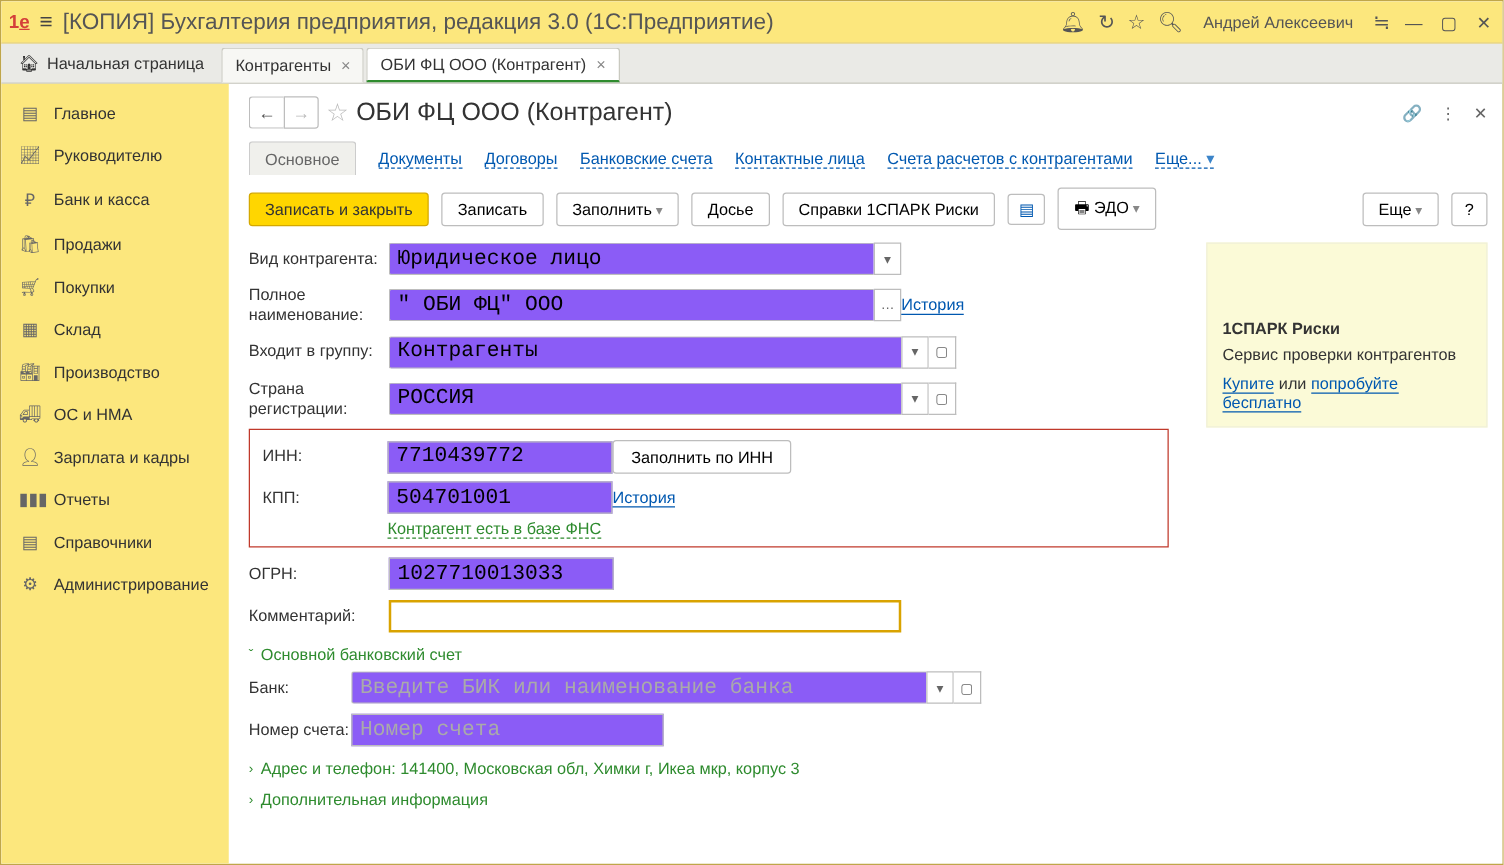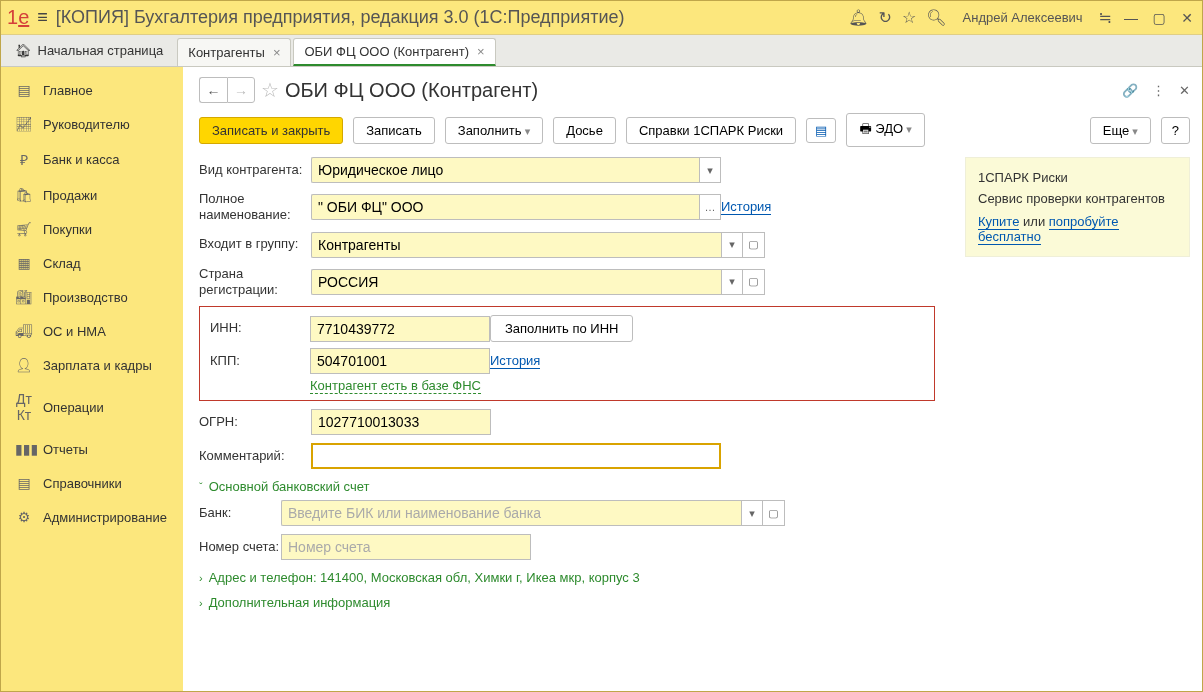--- a/index.html
+++ b/index.html
@@ -1,21 +1,21 @@
 <!DOCTYPE html>
 <html><head>
 <meta charset="utf-8">
 <style>
   * { box-sizing: border-box; margin: 0; padding: 0; font-family: Arial, sans-serif; }
   body { background: #fff; font-size: 13px; color: #333; }
   .window { width: 1203px; height: 692px; border: 1px solid #bfa64a; display: flex; flex-direction: column; overflow: hidden; }
 
   
   .titlebar { background: #fce77d; height: 34px; display: flex; align-items: center; padding: 0 6px; border-bottom: 1px solid #e0ce85; gap: 8px; }
-  .logo { color: #d43f3a; font-weight: normal; font-size: 20px; }
+  .logo { color: #d43f3a; font-weight: bold; font-size: 15px; }
   .burger { font-size: 18px; color: #444; cursor: pointer; }
   .title-text { color: #555; font-size: 18px; flex: 1; }
   .title-icons { display: flex; gap: 10px; align-items: center; color: #555; }
   .ticn { font-size: 16px; cursor: pointer; }
   .user-label { font-size: 13px; margin: 0 6px; }
   .win-btn { width: 18px; text-align: center; font-size: 14px; cursor: pointer; }
 
   
   .tabs-row { background: #eaeae6; height: 32px; display: flex; align-items: flex-end; border-bottom: 1px solid #c9c9c0; }
   .home-tab { display: flex; align-items: center; height: 32px; padding: 0 14px; gap: 6px; cursor: pointer; }
@@ -52,40 +52,40 @@
   .btn.green { background: #ffd600; border-color: #d4a800; color: #333; font-weight: 500; }
   .btn.icon-only { padding: 4px 8px; color: #0058b0; }
   .btn.drop::after { content: " ▾"; color: #888; font-size: 11px; }
   .tool-spacer { flex: 1; }
   .btn.q { padding: 5px 10px; }
 
   
   .form-row { display: flex; align-items: center; margin-bottom: 8px; }
   .fl { width: 112px; color: #333; font-size: 13px; line-height: 1.25; }
   .fl.two-line { width: 112px; }
-  .input { border: 1px solid #bdbdbd; height: 26px; padding: 0 6px; font-size: 14px; background: #fef9c3; }
+  .input { border: 1px solid #bdbdbd; height: 26px; padding: 0 6px; font-size: 17px; background: #8b5cf6; font-family: Liberation Mono, monospace; }
   .input.wide { width: 410px; }
   .input.med { width: 180px; }
   .select-wrap { display: flex; }
   .select-wrap .input { border-right: none; border-radius: 2px 0 0 2px; }
   .sbtn { border: 1px solid #bdbdbd; background: #fff; width: 22px; height: 26px; display: flex; align-items: center; justify-content: center; cursor: pointer; font-size: 11px; color: #666; }
   .sbtn + .sbtn { border-left: none; }
   .link { color: #0058b0; border-bottom: 1px solid #0058b0; cursor: pointer; font-size: 13px; }
   .link.green { color: #2e8b2e; border-bottom: 1px dashed #2e8b2e; }
   .fill-inn { border: 1px solid #bdbdbd; padding: 5px 14px; border-radius: 3px; cursor: pointer; background: #fff; font-size: 13px; }
 
   .red-box { border: 1.5px solid #c0392b; padding: 8px 22px 6px 10px; margin: 4px 0 8px 0; }
   .comment-input { border: 2px solid #d9a300; background: #fff; height: 26px; width: 410px; padding: 0 6px; }
 
   .expand-line { display: flex; align-items: center; gap: 6px; color: #2e8b2e; font-size: 13px; cursor: pointer; margin: 10px 0 6px 0; }
   .expand-line .chev { font-size: 11px; }
   .expand-line.closed .chev { }
 
   .promo { border: 1px solid #efefd8; background: #fbfad7; padding: 12px; width: 225px; font-size: 13px; color: #333; }
-  .promo .pt { font-weight: normal; margin-bottom: 6px; }
+  .promo .pt { font-weight: bold; margin-bottom: 6px; margin-top: 48px; }
   .promo .pd { margin-bottom: 8px; }
 
   .two-col { display: flex; gap: 30px; align-items: flex-start; }
   .col-left { flex: 1; }
   .grey-ph::placeholder { color: #aaa; }
 </style>
 </head>
 <body>
 
 <div class="window">
@@ -155,24 +155,20 @@
         </div>
       <div class="side-item">
           <span class="si-icon">🚚︎</span>
           <span>ОС и НМА</span>
         </div>
       <div class="side-item">
           <span class="si-icon">👤︎</span>
           <span>Зарплата и кадры</span>
         </div>
       <div class="side-item">
-          <span class="si-icon">Дт Кт</span>
-          <span>Операции</span>
-        </div>
-      <div class="side-item">
           <span class="si-icon">▮▮▮</span>
           <span>Отчеты</span>
         </div>
       <div class="side-item">
           <span class="si-icon">▤</span>
           <span>Справочники</span>
         </div>
       <div class="side-item">
           <span class="si-icon">⚙︎</span>
           <span>Администрирование</span>
@@ -188,20 +184,29 @@
         </div>
         <span class="star-big">☆</span>
         <span class="page-title">ОБИ ФЦ ООО (Контрагент)</span>
         <div class="ch-right">
           <span>🔗</span>
           <span>⋮</span>
           <span>✕</span>
         </div>
       </div>
 
+      <div class="section-tabs">
+        <span class="sec-tab">Основное</span>
+        <span class="sec-link">Документы</span>
+        <span class="sec-link">Договоры</span>
+        <span class="sec-link">Банковские счета</span>
+        <span class="sec-link">Контактные лица</span>
+        <span class="sec-link">Счета расчетов с контрагентами</span>
+        <span class="sec-link more">Еще...</span>
+      </div>
 
       <div class="toolbar">
         <button class="btn green">Записать и закрыть</button>
         <button class="btn">Записать</button>
         <button class="btn drop">Заполнить</button>
         <button class="btn">Досье</button>
         <button class="btn">Справки 1СПАРК Риски</button>
         <button class="btn icon-only">▤</button>
         <button class="btn drop">🖶 <span>ЭДО</span></button>
         <span class="tool-spacer"></span>

